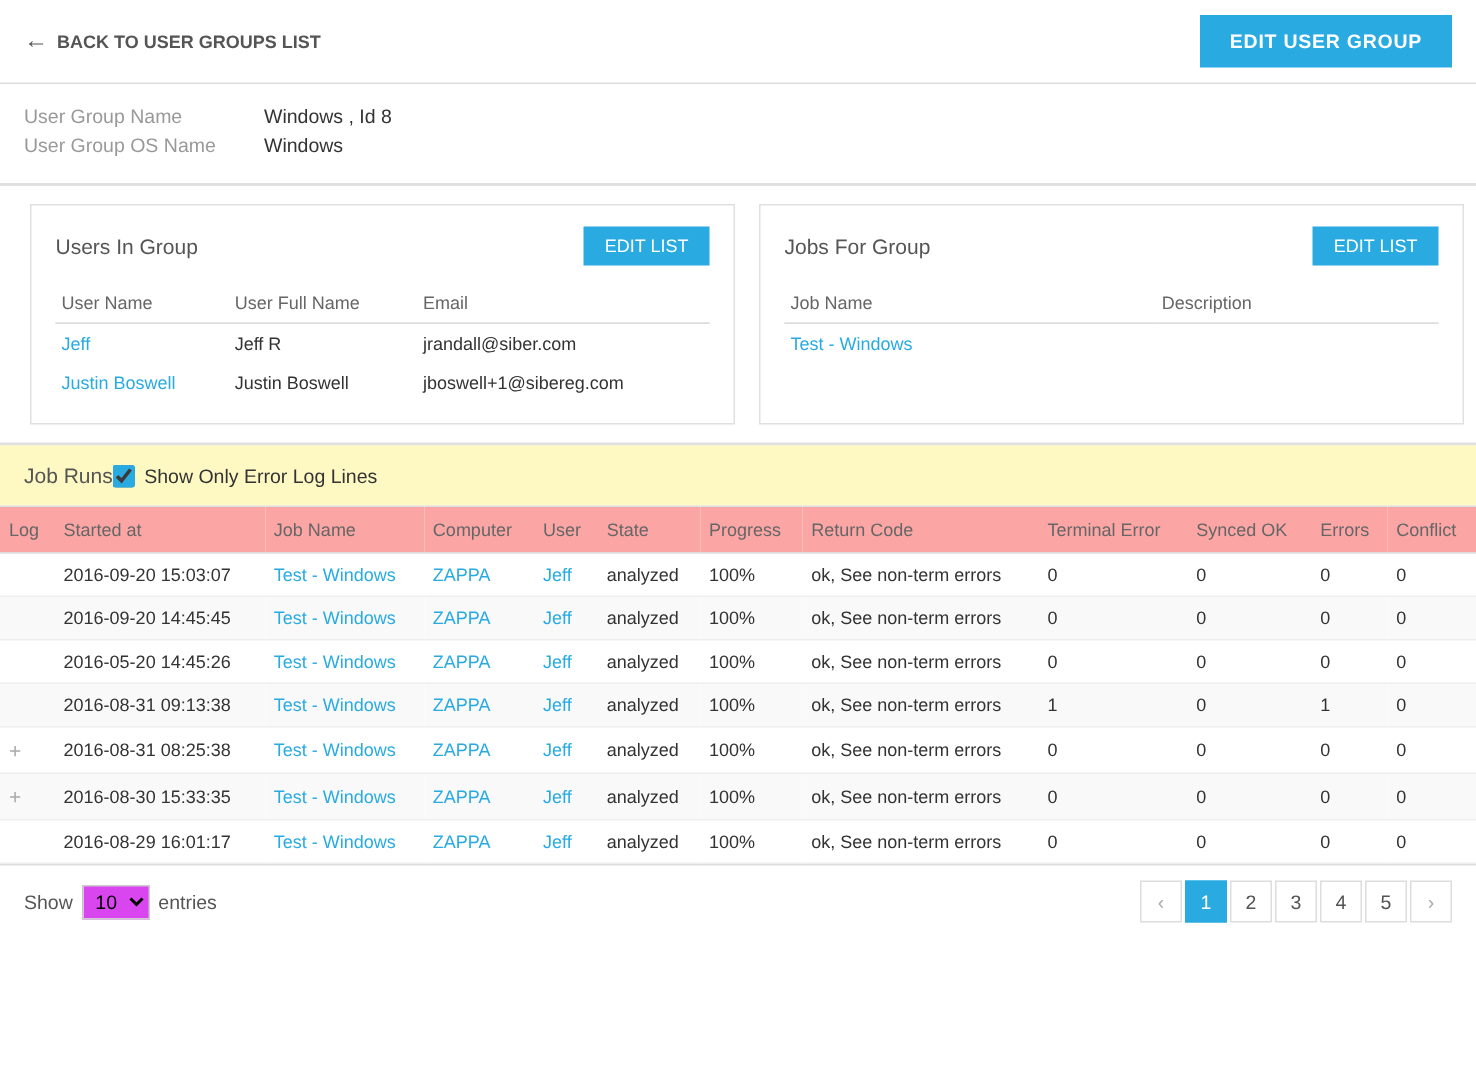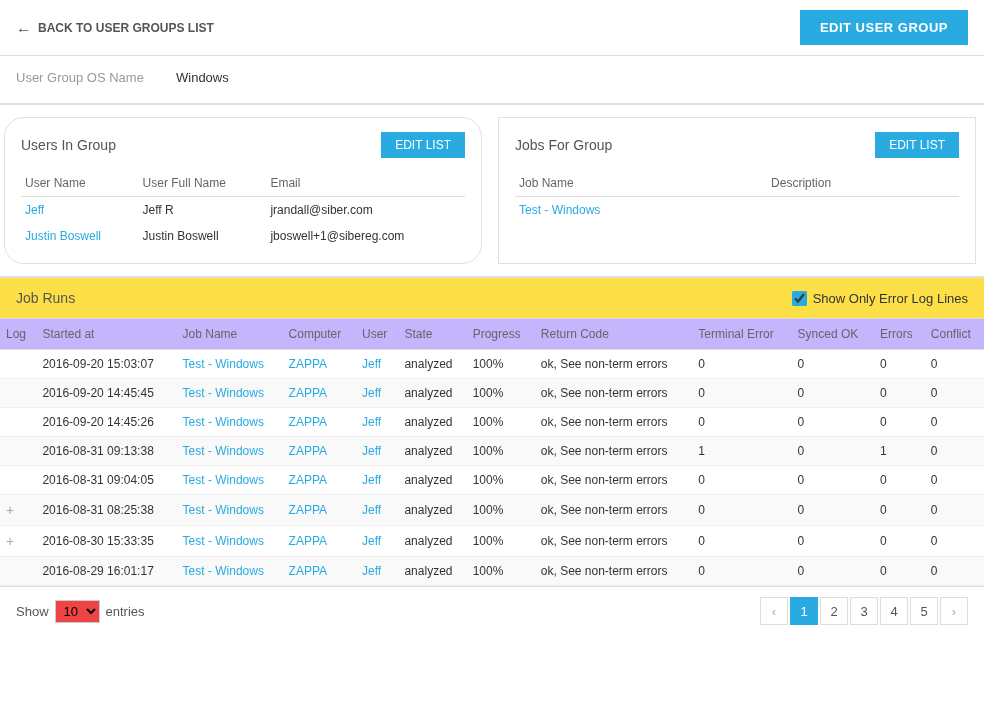--- a/index.html
+++ b/index.html
@@ -19,60 +19,60 @@
 
     
     .info-section { padding: 14px 16px; border-bottom: 2px solid #e0e0e0; }
     .info-row { display: flex; gap: 0; margin-bottom: 4px; font-size: 13px; }
     .info-label { color: #999; width: 160px; }
     .info-value { color: #333; font-weight: normal; }
 
     
     .panels-row { display: flex; border-bottom: 2px solid #e0e0e0; }
     .panel { flex: 1; padding: 14px 16px; border: 1px solid #e0e0e0; margin: 12px 8px; }
-    .panel:first-child { margin-left: 4px; border-radius: 20px; }
+    .panel:first-child { margin-left: 20px; }
     .panel:last-child { margin-right: 8px; }
     .panel-header { display: flex; justify-content: space-between; align-items: center; margin-bottom: 12px; }
     .panel-title { font-size: 14px; color: #555; }
     .edit-list-btn {
       background: #29abe2; color: #fff; border: none; padding: 6px 14px;
       font-size: 12px; font-weight: normal; cursor: pointer; text-transform: uppercase;
     }
     .panel-table { width: 100%; border-collapse: collapse; font-size: 12px; }
     .panel-table th { text-align: left; color: #666; font-weight: normal; padding: 6px 4px; border-bottom: 1px solid #ddd; }
     .panel-table td { padding: 6px 4px; color: #333; }
     .panel-table td a { color: #29abe2; text-decoration: none; }
 
     
     .job-runs-header {
-      display: flex; align-items: center; justify-content: space-between;
-      padding: 12px 16px; background: #fde047;
+      display: flex; align-items: center; 
+      padding: 12px 16px; background: #fef9c3;
     }
     .job-runs-title { font-size: 14px; color: #555; }
     .error-log-check { display: flex; align-items: center; gap: 6px; font-size: 13px; }
     .error-log-check input[type=checkbox] { accent-color: #29abe2; width: 15px; height: 15px; }
 
     
     .main-table { width: 100%; border-collapse: collapse; font-size: 12px; }
     .main-table th {
       text-align: left; color: #666; font-weight: normal;
       padding: 8px 6px; border-top: 1px solid #ddd; border-bottom: 1px solid #ddd;
-      background: #c4b5fd;
+      background: #fca5a5;
     }
     .main-table td { padding: 7px 6px; border-bottom: 1px solid #eee; }
     .main-table tr:nth-child(even) td { background: #f9f9f9; }
     .main-table tr:nth-child(odd) td { background: #fff; }
     .main-table td a { color: #29abe2; text-decoration: none; }
     .plus-icon { color: #aaa; font-size: 14px; }
 
     
     .footer { display: flex; align-items: center; justify-content: space-between; padding: 10px 16px; border-top: 1px solid #ddd; }
     .footer-left { display: flex; align-items: center; gap: 6px; font-size: 13px; color: #555; }
     .entries-select {
-      border: 1px solid #ccc; padding: 2px 4px; font-size: 13px; background: #ef4444; cursor: pointer;
+      border: 1px solid #ccc; padding: 2px 4px; font-size: 13px; background: #d946ef; cursor: pointer;
     }
     .pagination { display: flex; align-items: center; gap: 2px; }
     .page-btn {
       width: 28px; height: 28px; border: 1px solid #ddd; background: #fff;
       color: #555; font-size: 13px; cursor: pointer; display: flex; align-items: center; justify-content: center;
     }
     .page-btn.active { background: #29abe2; color: #fff; border-color: #29abe2; }
     .page-btn.arrow { color: #aaa; }
   </style>
 </head>
@@ -80,20 +80,24 @@
 
 <div class="top-bar">
   <div class="back-link">
     <span class="back-arrow">←</span>
     <span>BACK TO USER GROUPS LIST</span>
   </div>
   <button class="edit-user-group-btn">EDIT USER GROUP</button>
 </div>
 
 <div class="info-section">
+  <div class="info-row">
+    <span class="info-label">User Group Name</span>
+    <span class="info-value">Windows , Id 8</span>
+  </div>
   <div class="info-row">
     <span class="info-label">User Group OS Name</span>
     <span class="info-value">Windows</span>
   </div>
 </div>
 
 <div class="panels-row">
 
   <div class="panel">
     <div class="panel-header">
@@ -194,21 +198,21 @@
       <td>analyzed</td>
       <td>100%</td>
       <td>ok, See non-term errors</td>
       <td>0</td>
       <td>0</td>
       <td>0</td>
       <td>0</td>
     </tr>
       <tr>
       <td><span class="plus-icon"></span></td>
-      <td>2016-09-20 14:45:26</td>
+      <td>2016-05-20 14:45:26</td>
       <td><a href="#">Test - Windows</a></td>
       <td><a href="#">ZAPPA</a></td>
       <td><a href="#">Jeff</a></td>
       <td>analyzed</td>
       <td>100%</td>
       <td>ok, See non-term errors</td>
       <td>0</td>
       <td>0</td>
       <td>0</td>
       <td>0</td>
@@ -218,34 +222,20 @@
       <td>2016-08-31 09:13:38</td>
       <td><a href="#">Test - Windows</a></td>
       <td><a href="#">ZAPPA</a></td>
       <td><a href="#">Jeff</a></td>
       <td>analyzed</td>
       <td>100%</td>
       <td>ok, See non-term errors</td>
       <td>1</td>
       <td>0</td>
       <td>1</td>
-      <td>0</td>
-    </tr>
-      <tr>
-      <td><span class="plus-icon"></span></td>
-      <td>2016-08-31 09:04:05</td>
-      <td><a href="#">Test - Windows</a></td>
-      <td><a href="#">ZAPPA</a></td>
-      <td><a href="#">Jeff</a></td>
-      <td>analyzed</td>
-      <td>100%</td>
-      <td>ok, See non-term errors</td>
-      <td>0</td>
-      <td>0</td>
-      <td>0</td>
       <td>0</td>
     </tr>
       <tr>
       <td><span class="plus-icon">+</span></td>
       <td>2016-08-31 08:25:38</td>
       <td><a href="#">Test - Windows</a></td>
       <td><a href="#">ZAPPA</a></td>
       <td><a href="#">Jeff</a></td>
       <td>analyzed</td>
       <td>100%</td>

